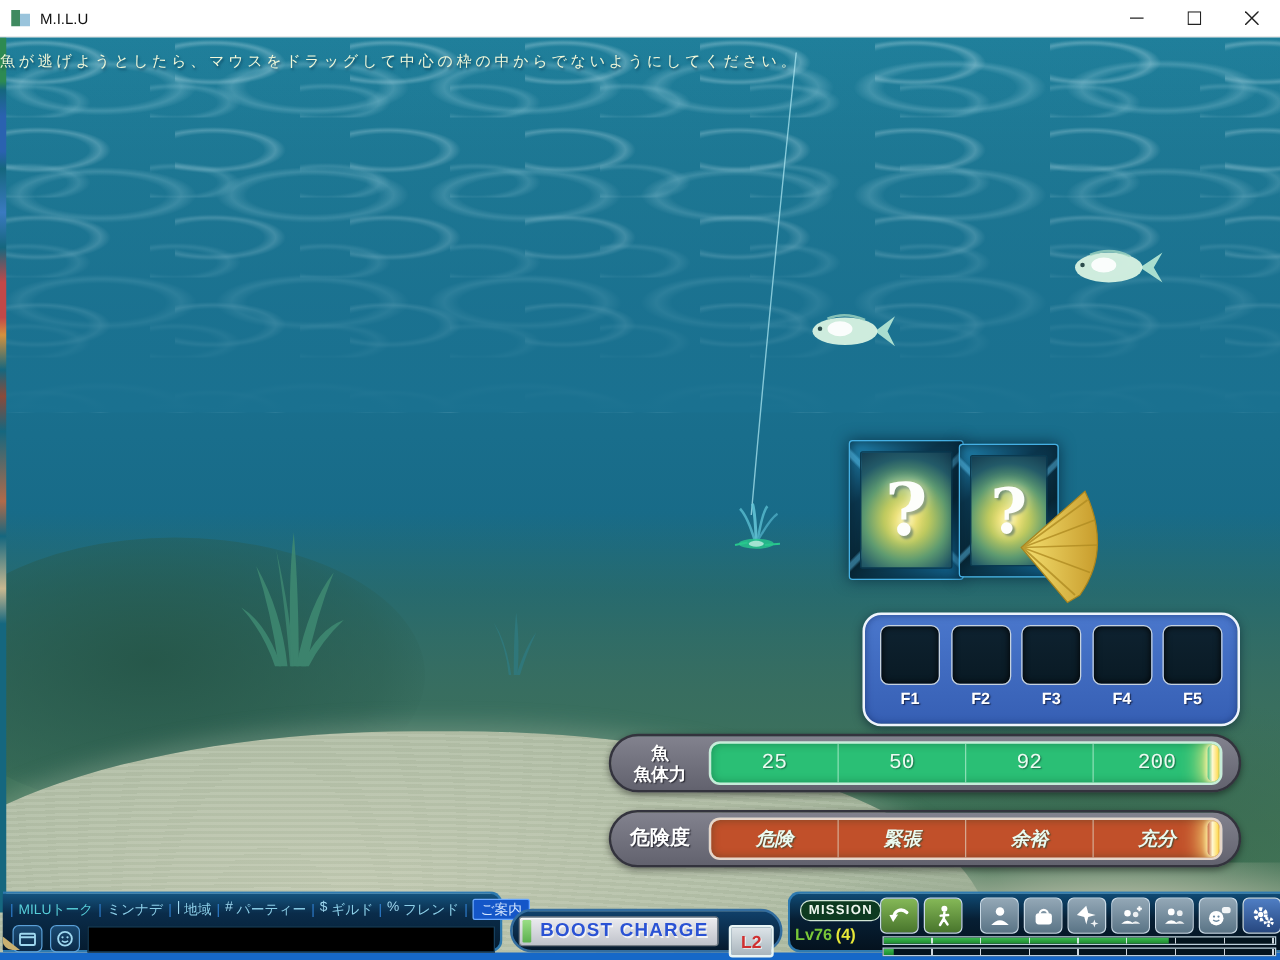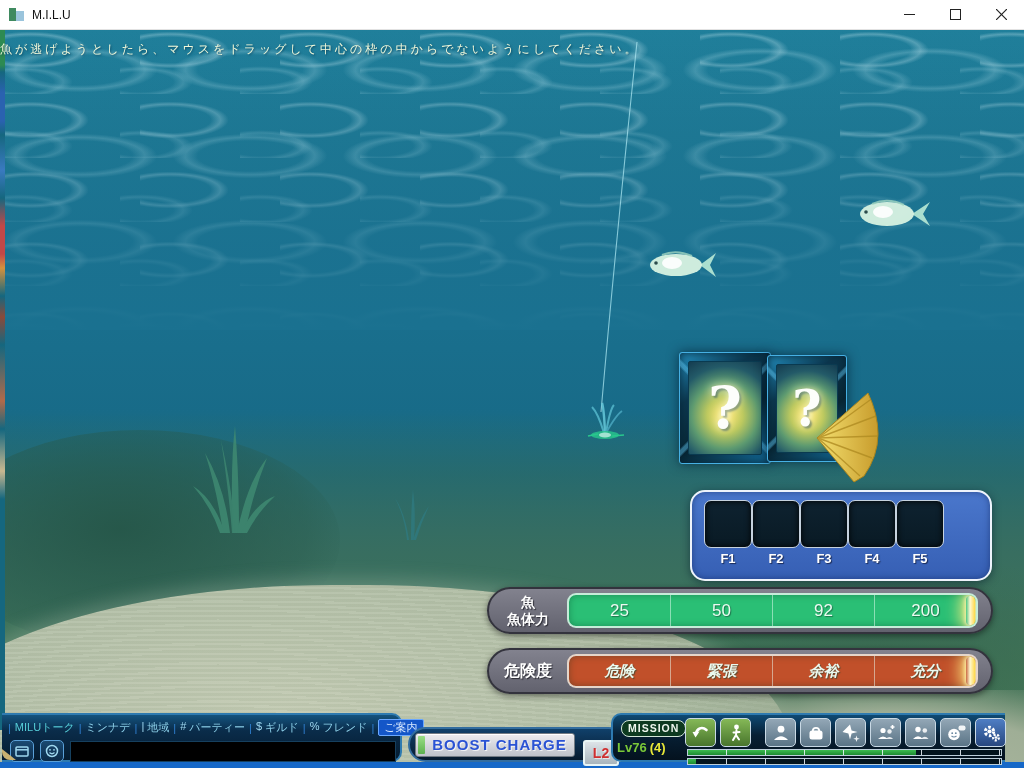--- a/index.html
+++ b/index.html
@@ -69,21 +69,21 @@
   .mbox1 { left:0; top:2px; width:92px; height:112px; }
   .mbox1 .mbox-q { font-size:58px; }
   .mbox2 { left:88px; top:5px; width:80px; height:107px; }
   .mbox2 .mbox-q { font-size:50px; }
   .tail-svg { position:absolute; left:133px; top:36px; z-index:6; }
 
   
   .fpanel { position:absolute; left:690px; top:460px; width:302px; height:91px; z-index:6;
     background:linear-gradient(180deg,#4a77cc,#365fb4); border:2px solid #eef3fb; border-radius:15px;
     box-shadow:0 2px 8px rgba(0,20,40,.5), inset 0 0 6px rgba(10,30,80,.5);
-    display:flex; padding:8px 12px 4px 12px; }
+    display:flex; justify-content:space-between; padding:8px 12px 4px 12px; }
   .fcol { display:flex; flex-direction:column; align-items:center; }
   .fslot { width:48px; height:48px; background:linear-gradient(180deg,#0e2230,#091a24);
     border:1px solid #c6d2de; border-radius:7px; box-shadow:inset 0 0 6px #000; }
   .flabel { margin-top:3px; font-size:13px; font-weight:bold; color:#fff; text-shadow:1px 1px 1px #1a2a55; }
 
   
   .gauge { position:absolute; left:487px; width:506px; z-index:6; display:flex; align-items:stretch;
     background:linear-gradient(180deg,#82828e,#62626e); border:2px solid #33333d; border-radius:26px;
     box-shadow:0 2px 6px rgba(0,0,0,.45); }
   .gauge-stamina { top:557px; height:47px; }
@@ -130,21 +130,21 @@
   .boost-btn { width:160px; height:24px; background:linear-gradient(180deg,#ececf0,#bfc2ca);
     border:1px solid #737b84; border-radius:3px; display:flex; align-items:center;
     box-shadow:inset 0 1px 0 #fff; }
   .boost-cap { width:7px; height:18px; margin-left:2px; background:linear-gradient(180deg,#9ade86,#5cb04e); border-radius:1px; }
   .boost-text { flex:1; text-align:center; font-size:15px; font-weight:bold; letter-spacing:1px;
     color:#2a52d4; text-shadow:1px 1px 0 rgba(255,255,255,.75); }
   .l2-btn { width:36px; height:26px; background:linear-gradient(180deg,#dde4e8,#a9b5bd);
     border:2px solid #e9f5f5; border-radius:3px; display:flex; align-items:center; justify-content:center;
     font-size:14px; font-weight:bold; color:#d03030; text-shadow:1px 1px 0 rgba(255,255,255,.6);margin-top:17px; }
 
-  .status-panel { position:absolute; left:611px; top:683px; width:394px; height:49px; z-index:8;
+  .status-panel { position:absolute; left:630px; top:683px; width:394px; height:49px; z-index:8;
     background:linear-gradient(180deg,#0f4a74 0%, #071f34 45%, #04121e 100%);
     border:2px solid #2e7ab0; border-right:none; border-radius:10px 0 0 10px; }
   .mission-badge { position:absolute; left:8px; top:5px; padding:1px 6px 2px 6px;
     border:1px solid #d2e6d6; border-radius:8px; background:#0d3a20;
     font-size:10.5px; font-weight:bold; letter-spacing:1px; color:#eef6ee; }
   .level-line { position:absolute; left:4px; top:25px; font-size:13px; font-weight:bold; }
   .level-main { color:#7ac838; } .level-sub { color:#e8e838; margin-left:3px; }
   .status-icons { position:absolute; left:72px; top:3px; display:flex; gap:4px; align-items:center; }
   .sicon { width:31px; height:29px; border:1px solid #c9d9e5; border-radius:5px;
     display:flex; align-items:center; justify-content:center; }
@@ -300,21 +300,21 @@
           <div class="fslot"></div>
           <div class="flabel">F5</div>
         </div>
     </div>
 
     <div class="gauge gauge-stamina">
       <div class="gauge-label">
         <span class="l1">魚</span>
         <span class="l2">魚体力</span>
       </div>
-      <div class="bar bar-stamina" style="background: rgb(42, 191, 117);">
+      <div class="bar bar-stamina" style="background: rgb(42, 191, 117); font-family: Liberation Mono, monospace;">
         <div class="bar-cells">
           <div class="bar-cell">25</div>
           <div class="bar-cell">50</div>
           <div class="bar-cell">92</div>
           <div class="bar-cell">200</div>
         </div>
         <div class="bar-glow"></div>
       </div>
     </div>
 

